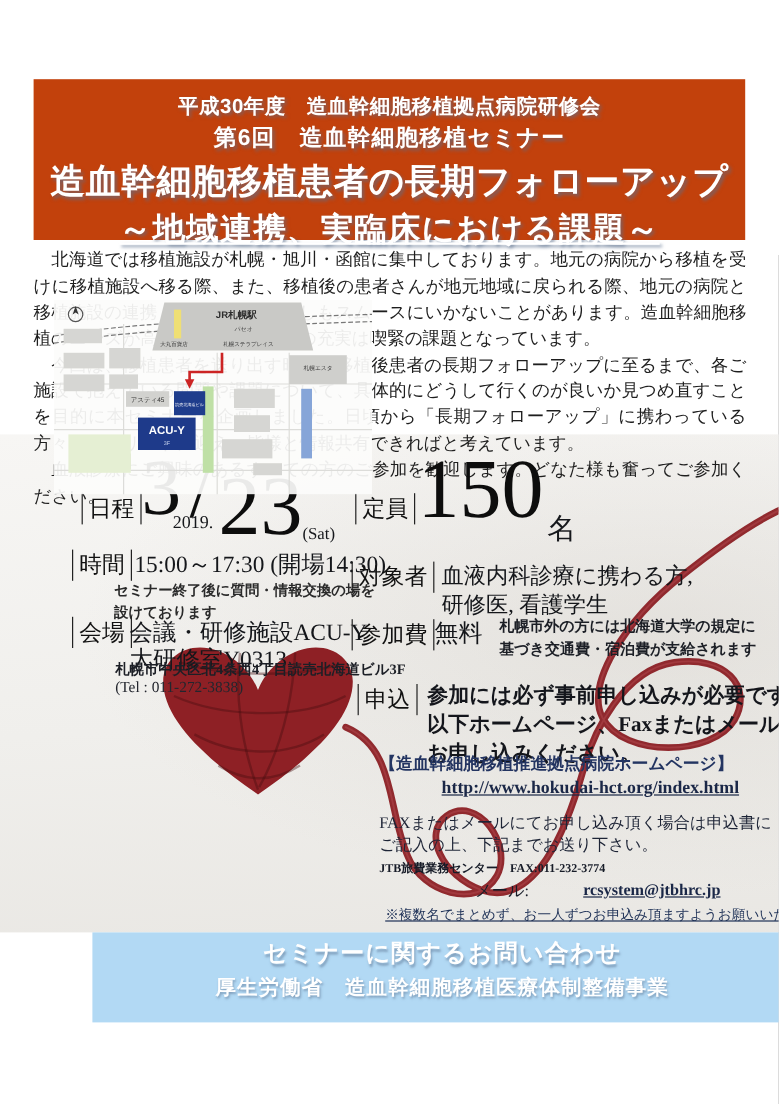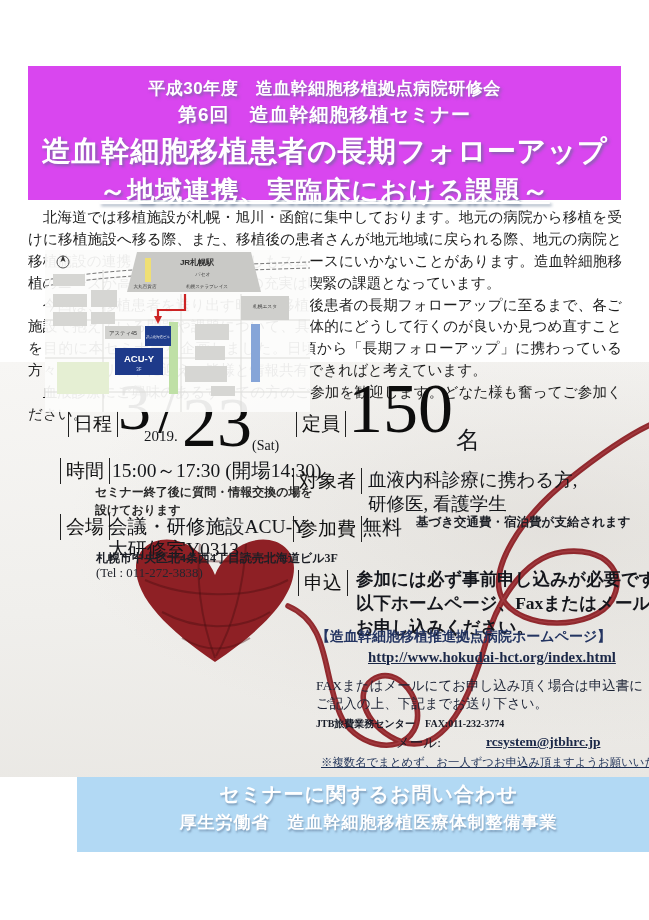--- a/index.html
+++ b/index.html
@@ -1,21 +1,21 @@
 <!DOCTYPE html>
 <html lang="ja"><head>
 <meta charset="utf-8">
 <style>
   * { margin:0; padding:0; box-sizing:border-box; }
   body { background:#888; font-family:"Liberation Sans", sans-serif; }
   .page { position:relative; width:649px; height:920px; background:#ffffff; margin:0 auto; overflow:hidden; }
 
   
   .header-box { position:absolute; left:28px; top:66px; width:593px; height:134px;
-                background:#d946ef; z-index:2; text-align:center; color:#fff; }
+                background:#c2410c; z-index:2; text-align:center; color:#fff; }
   .header-box div { text-shadow:2px 2px 3px rgba(90,110,140,.65); font-weight:700; white-space:nowrap; }
   .h-line1 { font-size:17px; margin-top:11px; letter-spacing:.5px; }
   .h-line2 { font-size:19px; margin-top:2px; letter-spacing:1px; }
   .h-title1 { font-size:29px; margin-top:4px; letter-spacing:.5px; }
   .h-title2 { font-size:27px; margin-top:1px; letter-spacing:1px;text-decoration:underline; }
 
   
   .intro { position:absolute; left:28px; top:207px; width:594px; z-index:2;
            font-size:14.6px; line-height:1.5; color:#1e1e1e; text-align:justify; }
 
@@ -138,20 +138,21 @@
 
     <span class="abs vl" style="left:60px; top:152px;">会場</span>
     <span class="abs row-val" style="left:108px; top:151px;">会議・研修施設ACU-Y</span>
     <span class="abs row-val" style="left:108px; top:174px;">大研修室Y0313</span>
     <span class="abs serif-note" style="left:96px; top:187px; font-size:12px;">札幌市中央区北4条西4丁目読売北海道ビル3F</span>
     <span class="abs serif" style="left:96px; top:204px; font-size:12.8px; color:#23262e;">(Tel : 011-272-3838)</span>
 
     <span class="abs vl" style="left:293px; top:154px;">参加費</span>
     <span class="abs row-val" style="left:362px; top:152px; font-size:20px;">無料</span>
     <div class="abs serif-note" style="left:416px; top:151px;">
+      <div>札幌市外の方には北海道大学の規定に</div>
       <div>基づき交通費・宿泊費が支給されます</div>
     </div>
 
     <span class="abs vl" style="left:298px; top:208px;">申込</span>
     <div class="abs apply-lines" style="left:356px; top:205px;">
       <div>参加には必ず事前申し込みが必要です。</div>
       <div>以下ホームページ、Faxまたはメールにて</div>
       <div>お申し込みください。</div>
     </div>
 

